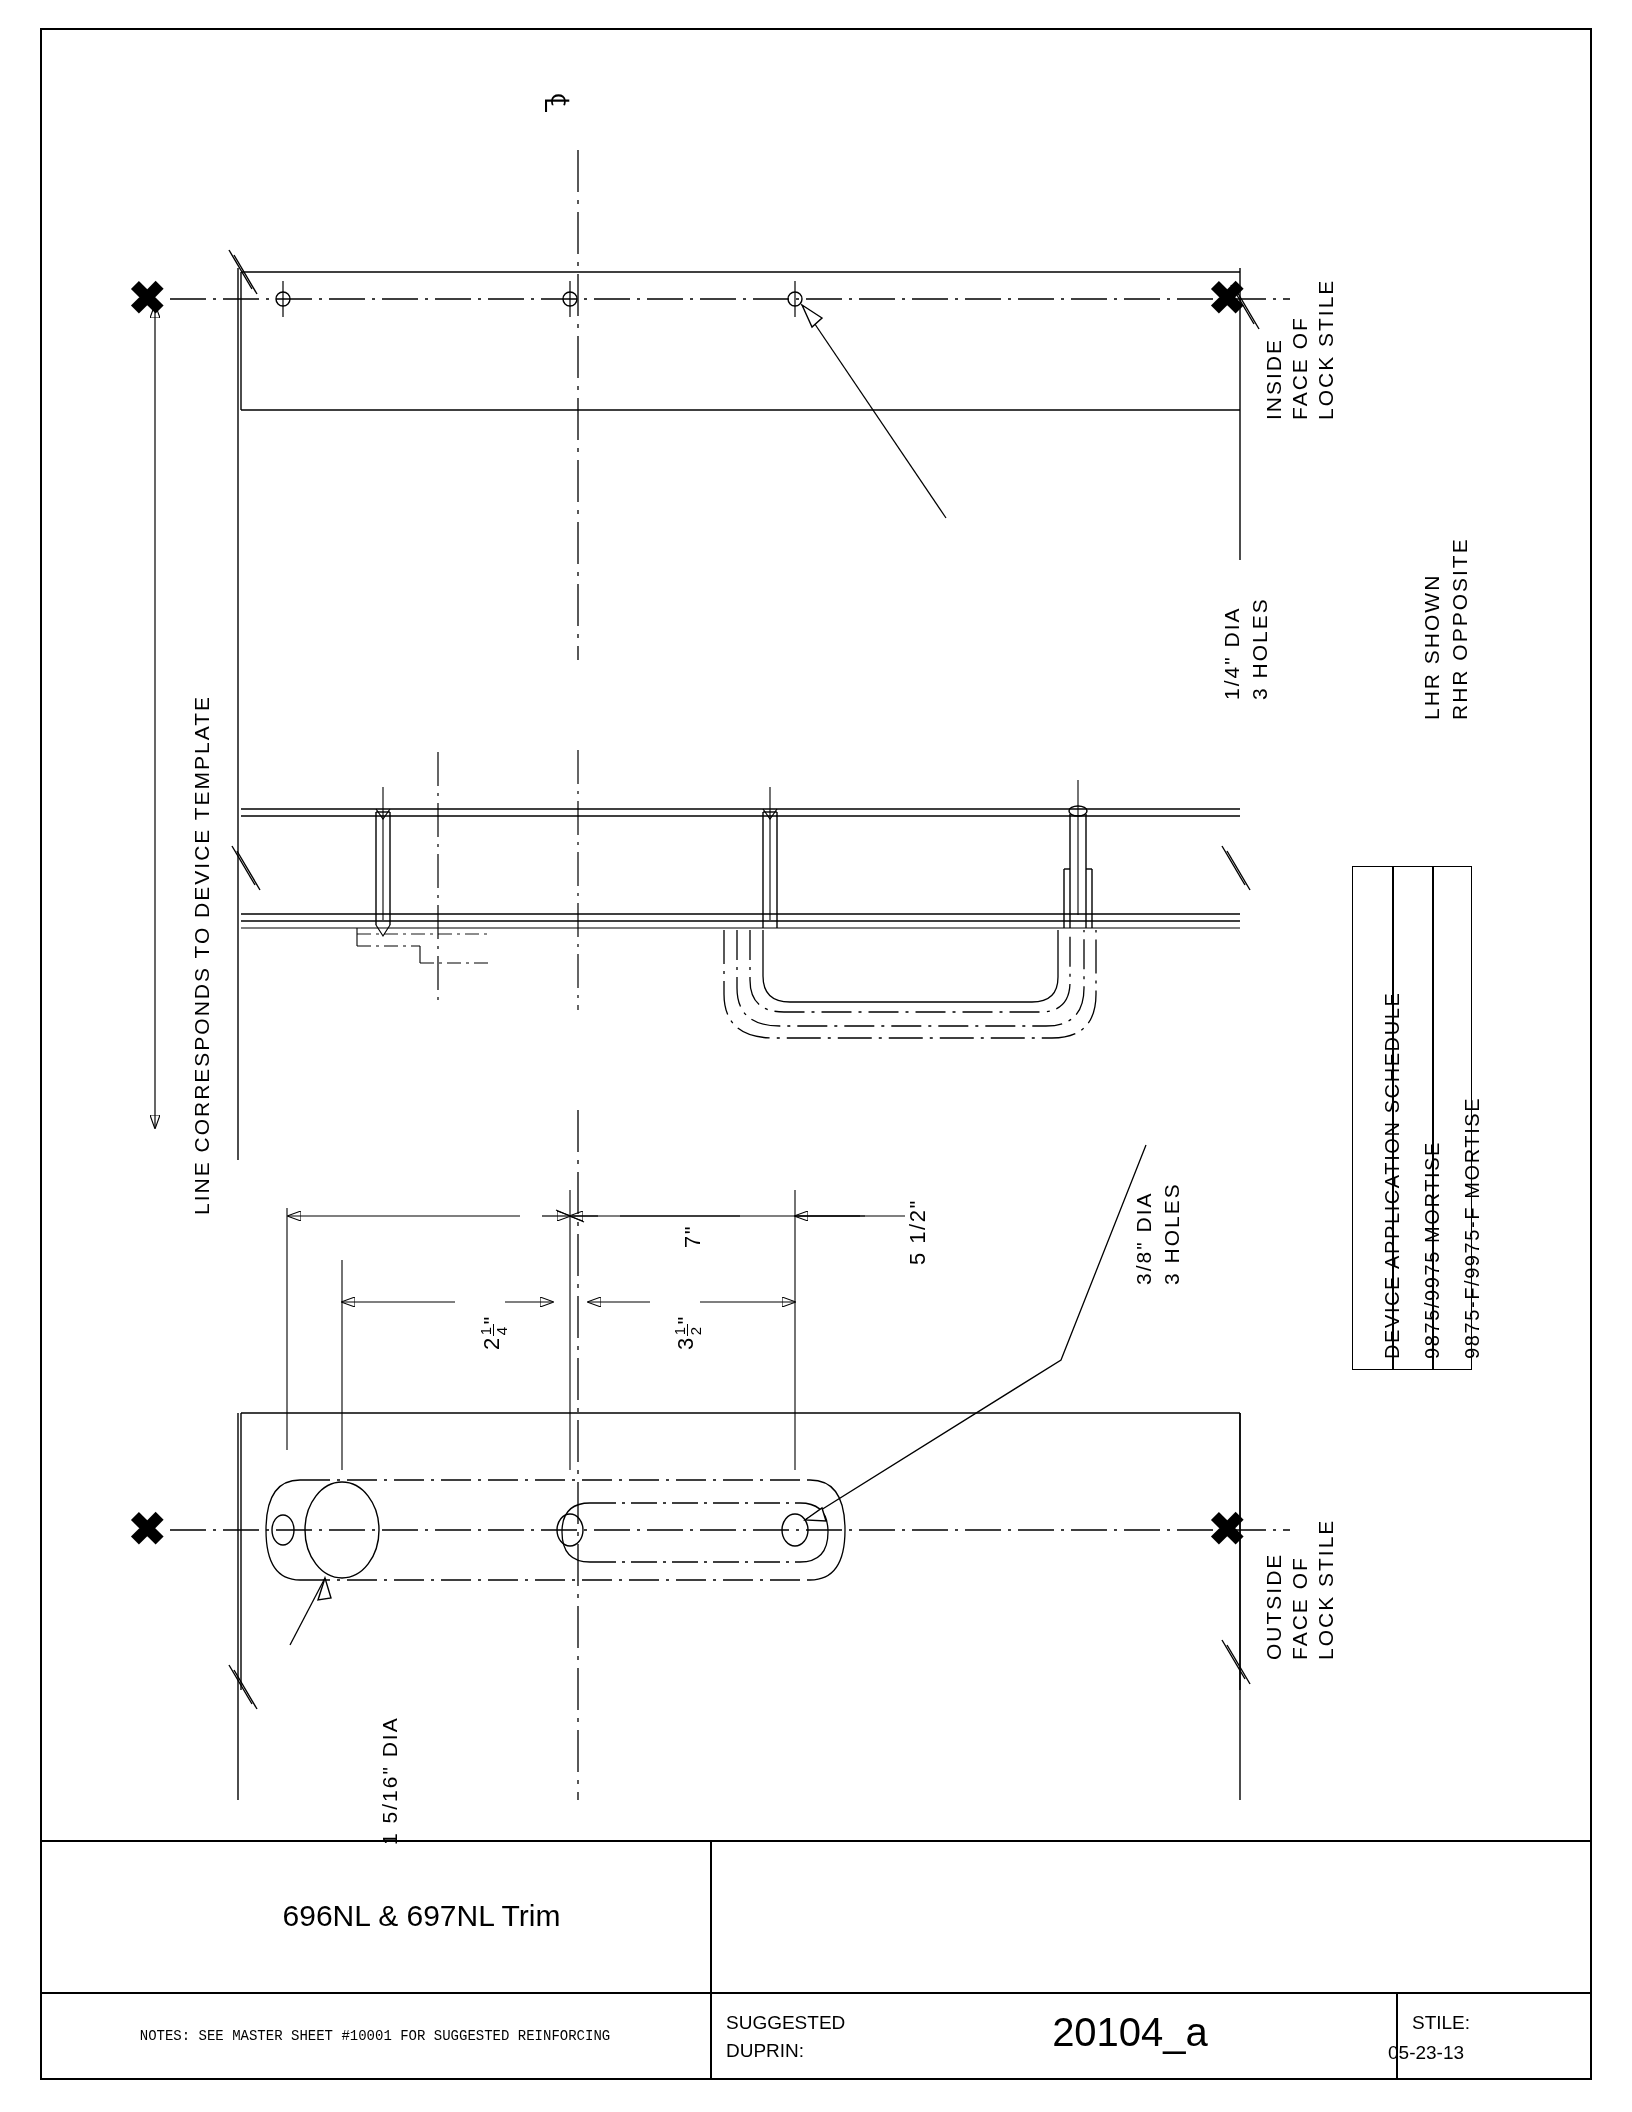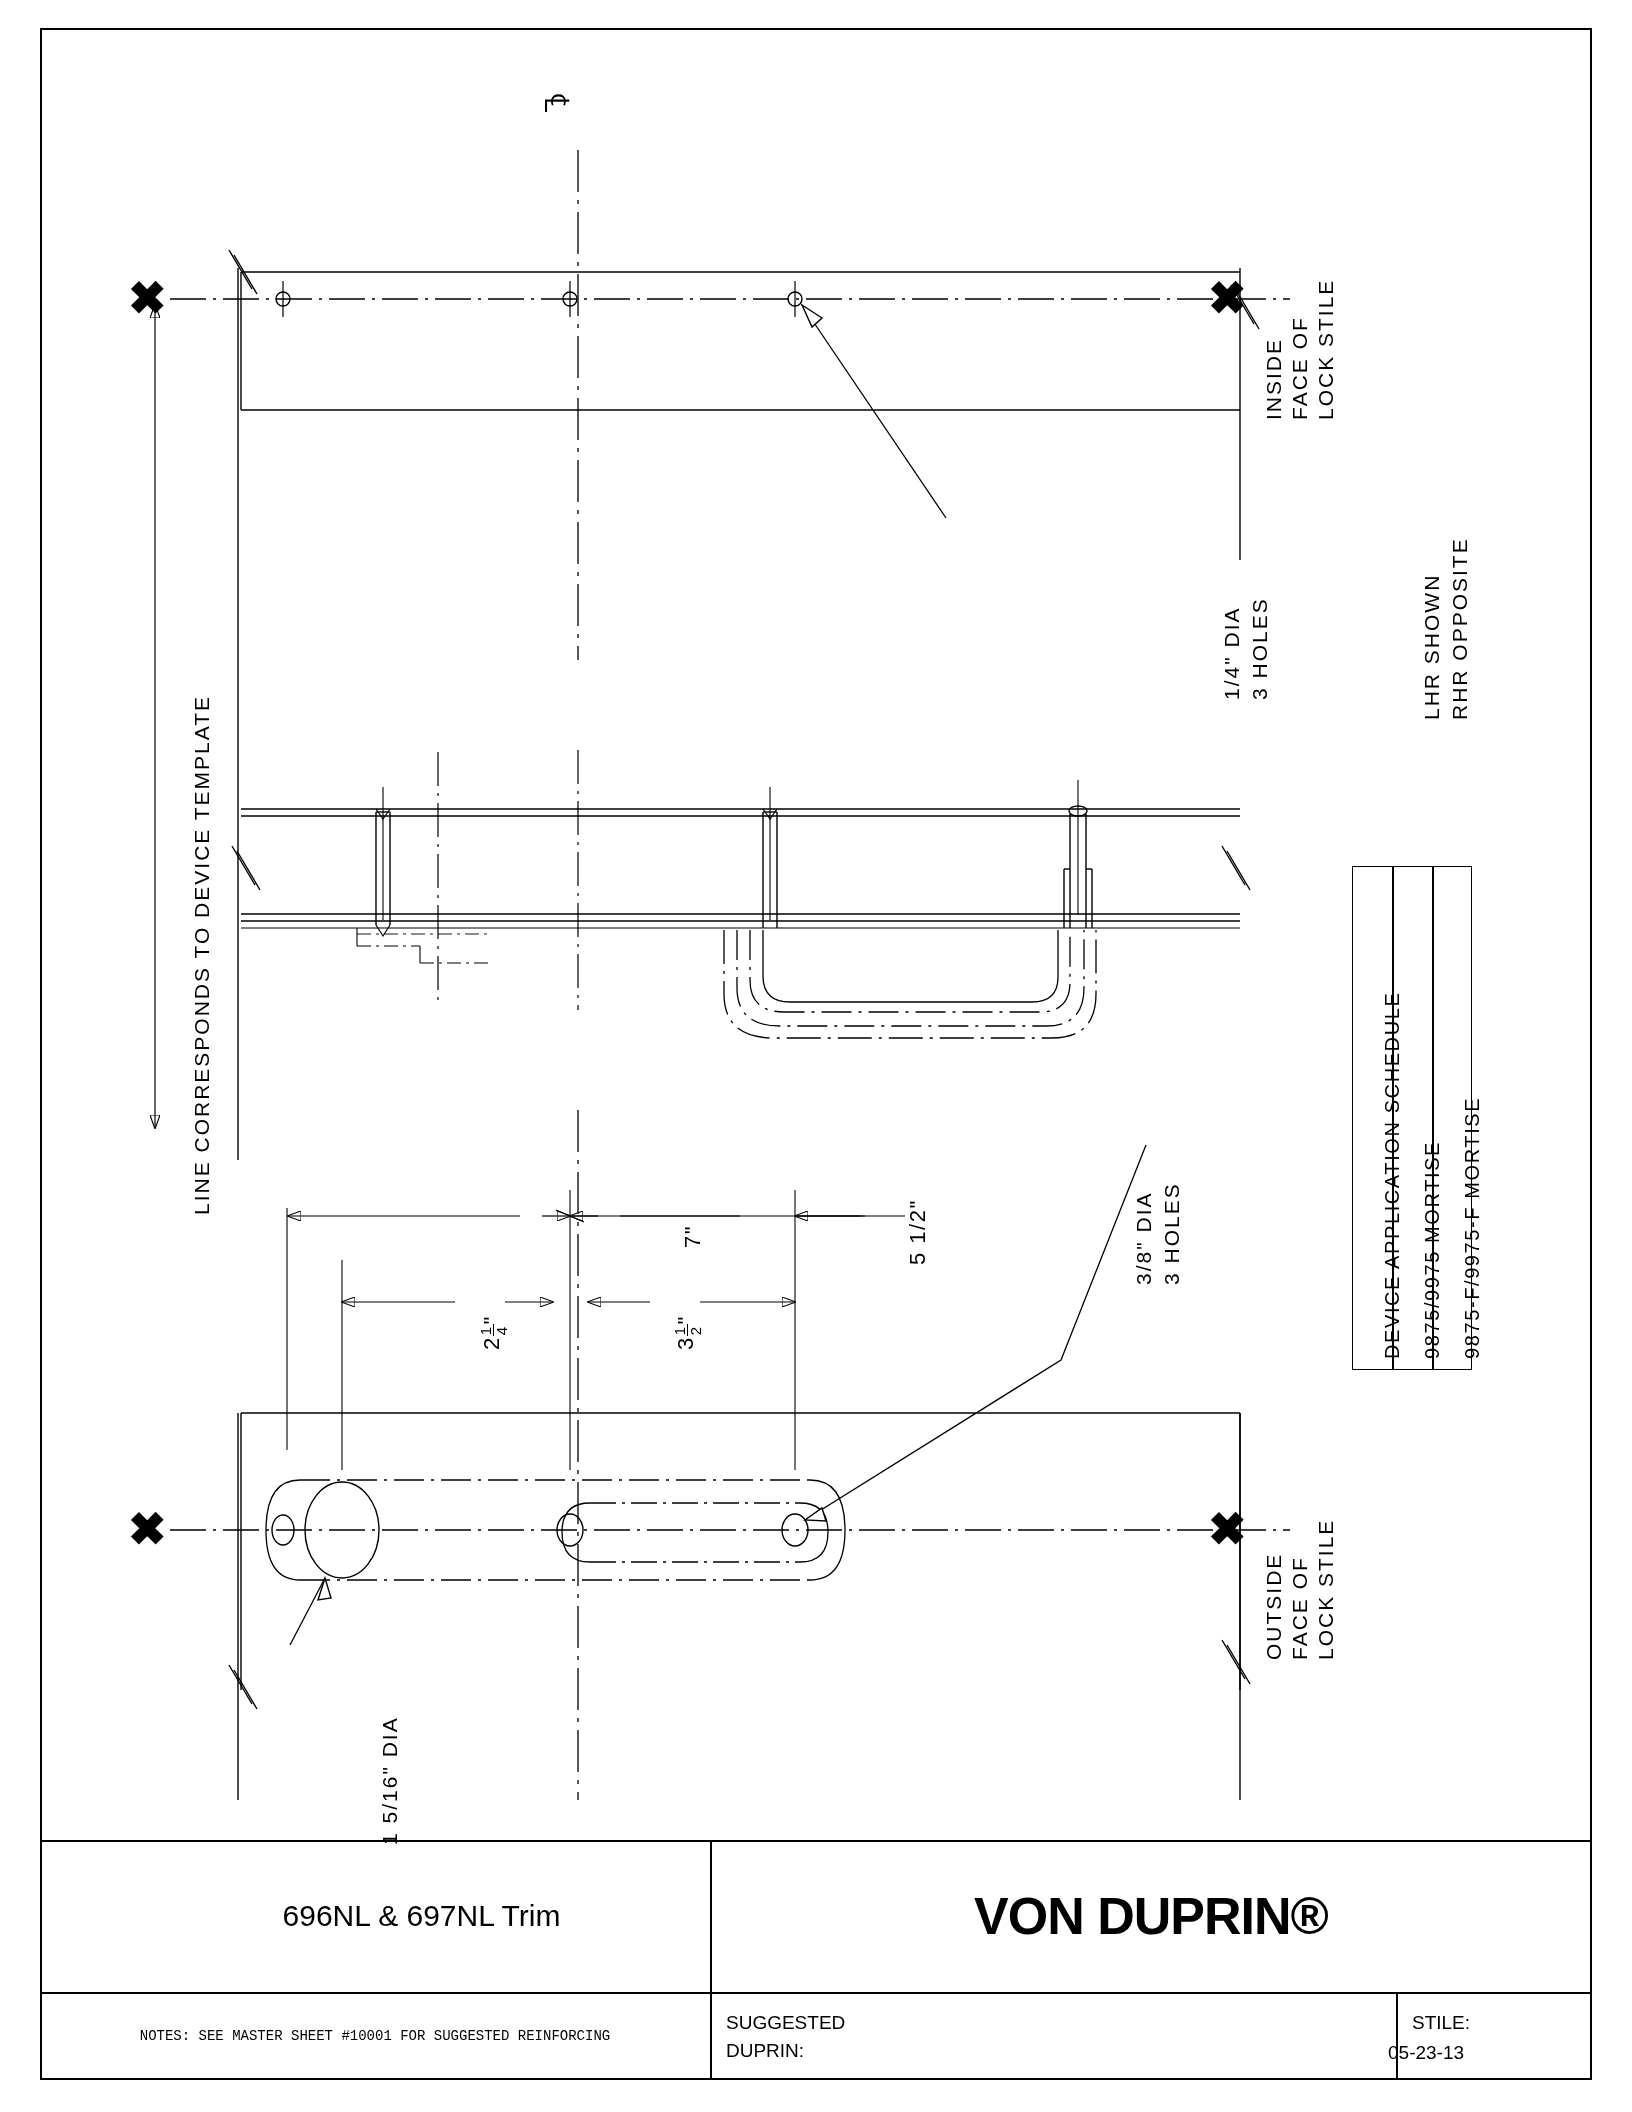--- a/index.html
+++ b/index.html
@@ -249,28 +249,25 @@
     <div class="tb-line" style="left:0;top:0;width:1552px;height:2px;"></div>
     <div class="tb-line" style="left:0;top:152px;width:1552px;height:2px;"></div>
     <div class="tb-line" style="left:0;top:0;width:2px;height:240px;"></div>
     <div class="tb-line" style="left:1550px;top:0;width:2px;height:240px;"></div>
     <div class="tb-line" style="left:0;top:238px;width:1552px;height:2px;"></div>
     <div class="tb-line" style="left:670px;top:0;width:2px;height:240px;"></div>
     <div class="tb-line" style="left:1356px;top:152px;width:2px;height:88px;"></div>
 
     <div class="htext title-name" style="left:0;top:0;width:763px;height:152px;display:flex;align-items:center;justify-content:center;">696NL &amp; 697NL Trim</div>
 
-    <div class="htext" style="left:672px;top:0;width:878px;height:152px;display:flex;align-items:center;justify-content:center;">
-      <span class="brand">VON DUPRIN</span>
-        <span class="brand reg">®</span>
-    </div>
 
     <div class="htext notes" style="left:0;top:154px;width:670px;height:84px;display:flex;align-items:center;justify-content:center;">NOTES: SEE MASTER SHEET #10001 FOR SUGGESTED REINFORCING</div>
 
     <div class="htext small-lab" style="left:686px;top:172px;">SUGGESTED</div>
     <div class="htext small-lab" style="left:686px;top:200px;">DUPRIN:</div>
 
+    <div class="htext tmplnum" style="left:830px;top:170px;width:520px;text-align:center;">20104_a</div>
 
     <div class="htext small-lab" style="left:1372px;top:172px;">STILE:</div>
     <div class="htext small-lab" style="left:1348px;top:202px;">05-23-13</div>
   </div>
 
 </div>
 
 </body></html>

